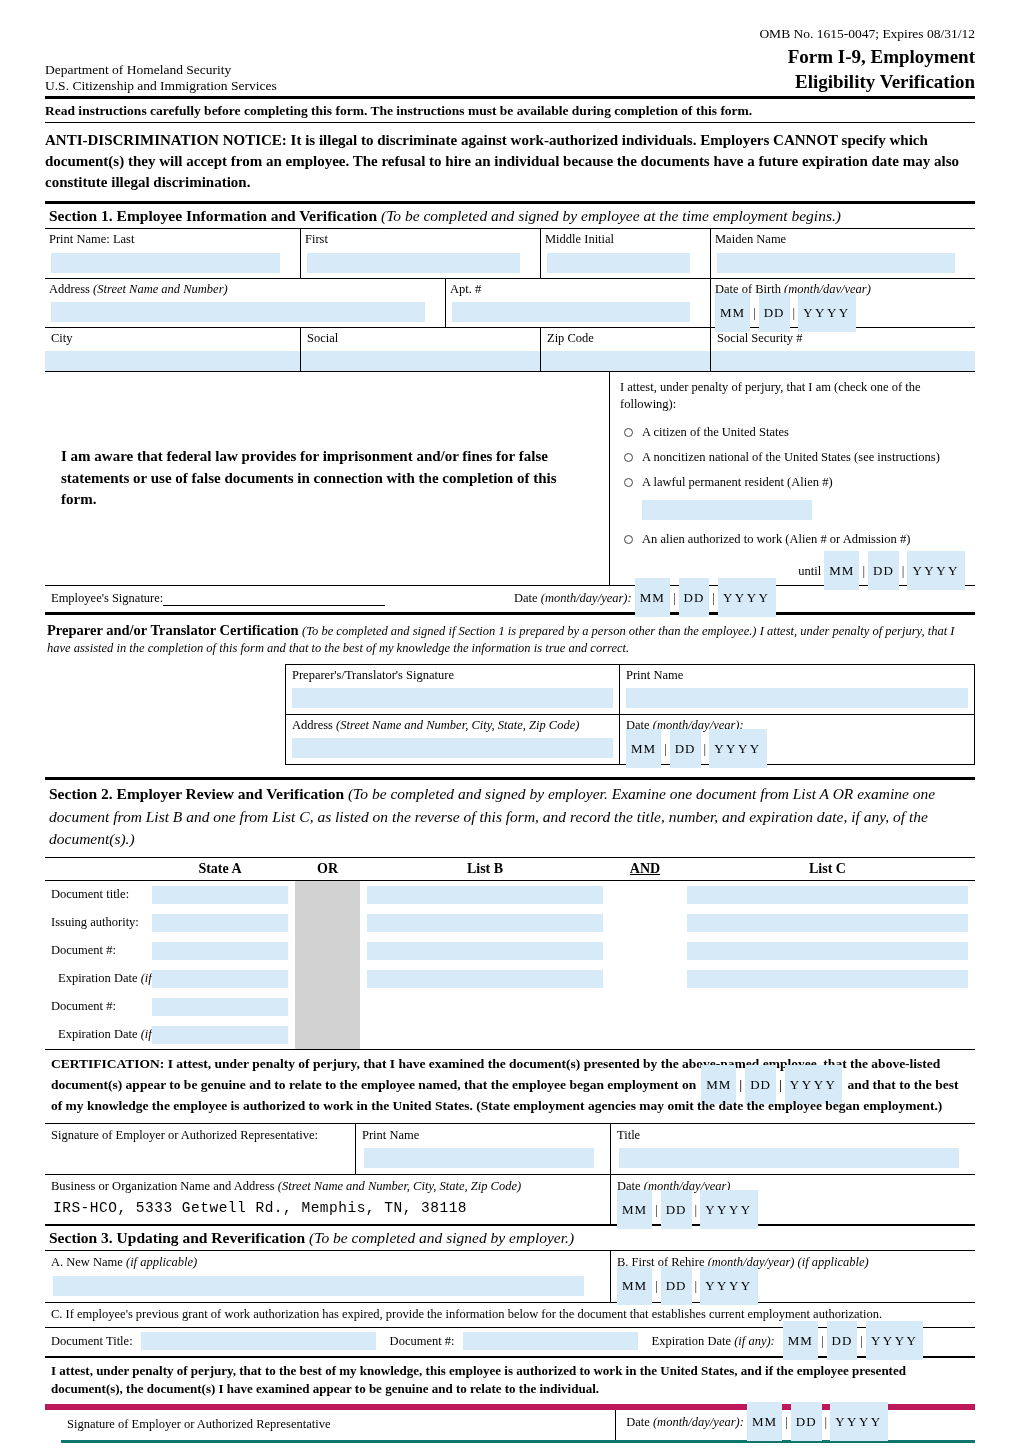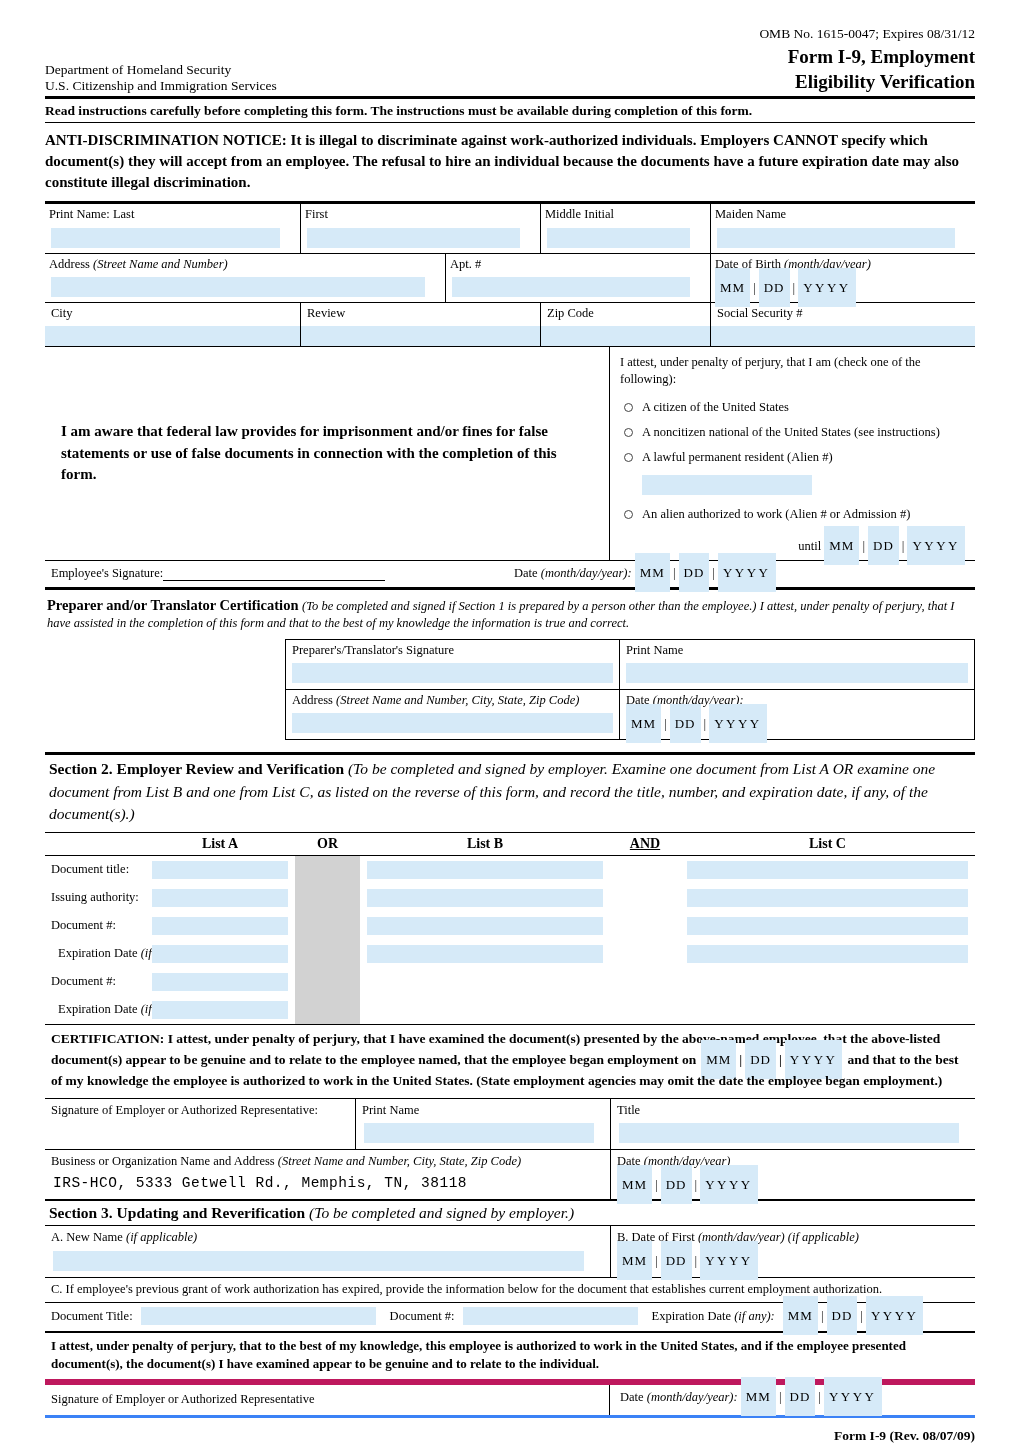--- a/index.html
+++ b/index.html
@@ -97,21 +97,21 @@
   .bizrow { border-bottom:2px solid #000; }
 
   
   .s3ab .field { margin:6px 20px 0 2px; }
   .s3c { font-size:12.5px; padding:4px 6px 5px; border-bottom:1px solid #000; }
   .s3doc { display:flex; align-items:center; font-size:12.5px; padding:4px 6px 6px; border-bottom:2px solid #000; }
   .s3doc .field { height:18px; margin:0 14px 0 8px; }
   .fdoc1 { width:235px; } .fdoc2 { width:175px; }
   .s3doc .datewrap { margin-left:8px; }
   .s3attest { font-size:13px; font-weight:bold; line-height:1.4; padding:4px 6px 5px; border-bottom:6px solid #be185d; }
-  .s3final { display:flex; border-bottom:3px solid #3b82f6; }
+  .s3final { display:flex; border-bottom:3px solid #0f766e;margin-left:16px; }
   .s3sig { width:565px; border-right:1px solid #000; padding:4px 6px 8px; }
   .s3date { width:365px; padding:4px 6px 8px 10px; font-size:12.5px; }
 
   .footer { text-align:right; font-size:13.5px; font-weight:bold; margin-top:10px; }
 </style>
 </head>
 <body>
 
 <div class="page">
 
@@ -123,20 +123,23 @@
     <div>
       <div class="omb">OMB No. 1615-0047; Expires 08/31/12</div>
       <div class="ftitle">Form I-9, Employment</div>
       <div class="ftitle">Eligibility Verification</div>
     </div>
   </div>
 
   <div class="readline">Read instructions carefully before completing this form. The instructions must be available during completion of this form.</div>
   <div class="notice">ANTI-DISCRIMINATION NOTICE: It is illegal to discriminate against work-authorized individuals. Employers CANNOT specify which document(s) they will accept from an employee. The refusal to hire an individual because the documents have a future expiration date may also constitute illegal discrimination.</div>
 
+  <div class="secbar">
+    <span class="tl">Section 1. Employee Information and Verification</span><span class="it"> (To be completed and signed by employee at the time employment begins.)</span>
+  </div>
 
   <div class="frow">
     <div class="fcell w255">
       <div class="lbl">Print Name: Last</div>
       <div class="field"></div>
     </div>
     <div class="fcell w240">
       <div class="lbl">First</div>
       <div class="field"></div>
     </div>
@@ -164,21 +167,21 @@
       <div class="dwrap-row"><span class="datewrap"><span class="db">MM</span><span class="dsep">|</span><span class="db">DD</span><span class="dsep">|</span><span class="db db-y">YYYY</span></span></div>
     </div>
   </div>
 
   <div class="frow cityrow">
     <div class="fcell w255">
       <div class="lbl">City</div>
       <div class="field"></div>
     </div>
     <div class="fcell w240">
-      <div class="lbl">Review</div>
+      <div class="lbl">Social</div>
       <div class="field"></div>
     </div>
     <div class="fcell w170">
       <div class="lbl">Zip Code</div>
       <div class="field"></div>
     </div>
     <div class="fcell w265">
       <div class="lbl">Social Security #</div>
       <div class="field"></div>
     </div>
@@ -251,21 +254,21 @@
 
   <div class="rule"></div>
 
   <div class="s2head">
     <span class="tl">Section 2. Employer Review and Verification </span><span class="it">(To be completed and signed by employer. Examine one document from List A OR examine one document from List B and one from List C, as listed on the reverse of this form, and record the title, number, and expiration date, if any, of the document(s).)</span>
   </div>
 
   <div class="s2wrap">
     <div class="s2grid">
       <div class="s2h"></div>
-      <div class="s2h">List A</div>
+      <div class="s2h">State A</div>
       <div class="s2h">OR</div>
       <div class="s2h">List B</div>
       <div class="s2h and">AND</div>
       <div class="s2h">List C</div>
 
       <div class="s2lab"><span>Document title:</span><span class="it"></span></div>
       <div class="s2cell">
           <div class="field"></div>
         </div>
       <div class="s2cell orcell"></div>
@@ -368,21 +371,21 @@
   <div class="secbar">
     <span class="tl">Section 3. Updating and Reverification </span><span class="it">(To be completed and signed by employer.)</span>
   </div>
 
   <div class="emprow s3ab">
     <div class="empcell w565">
       <div class="lbl"><span>A. New Name </span><span class="it">(if applicable)</span></div>
       <div class="field"></div>
     </div>
     <div class="empcell w365">
-      <div class="lbl"><span>B. Date of First </span><span class="it">(month/day/year) (if applicable)</span></div>
+      <div class="lbl"><span>B. First of Rehire </span><span class="it">(month/day/year) (if applicable)</span></div>
       <div class="dwrap-row"><span class="datewrap"><span class="db">MM</span><span class="dsep">|</span><span class="db">DD</span><span class="dsep">|</span><span class="db db-y">YYYY</span></span></div>
     </div>
   </div>
 
   <div class="s3c">C. If employee's previous grant of work authorization has expired, provide the information below for the document that establishes current employment authorization.</div>
 
   <div class="s3doc">
     <span class="lbl">Document Title:</span>
     <div class="field fdoc1"></div>
     <span class="lbl">Document #:</span>

